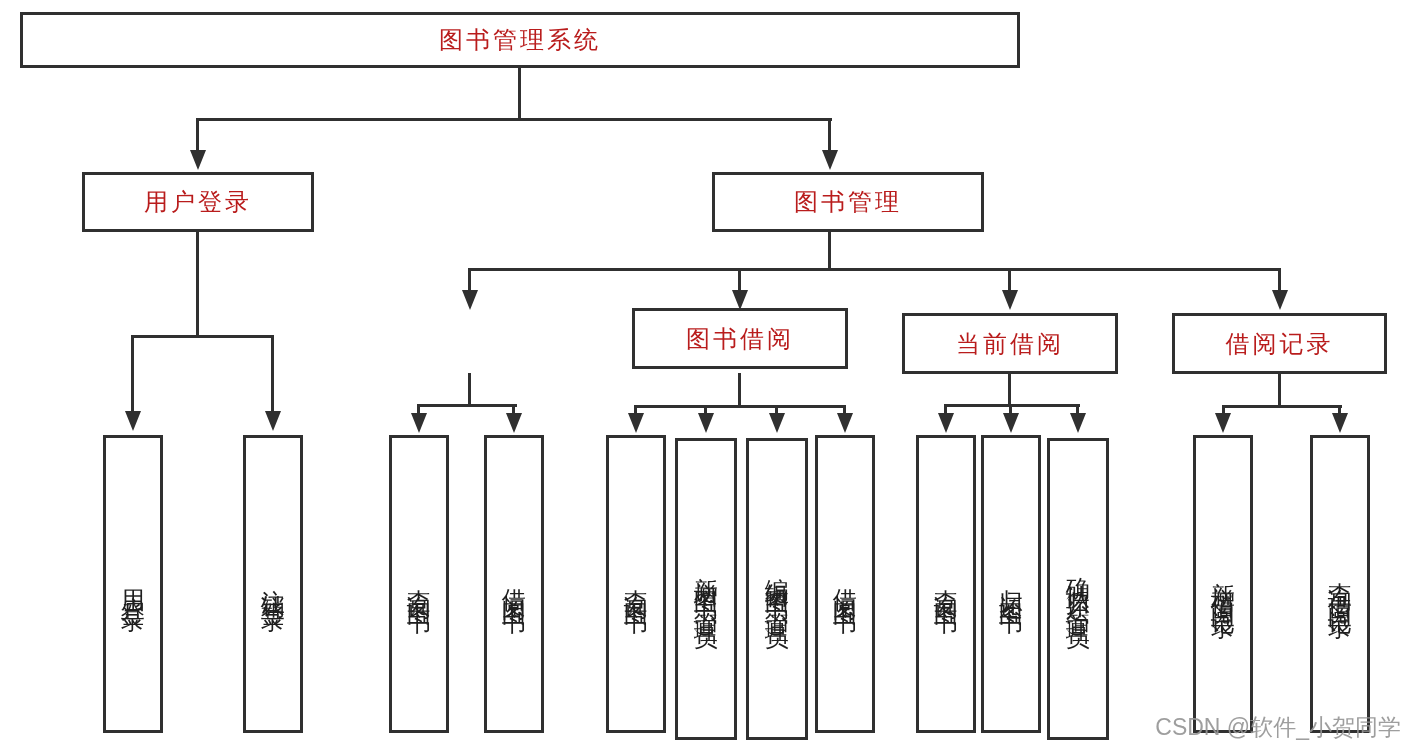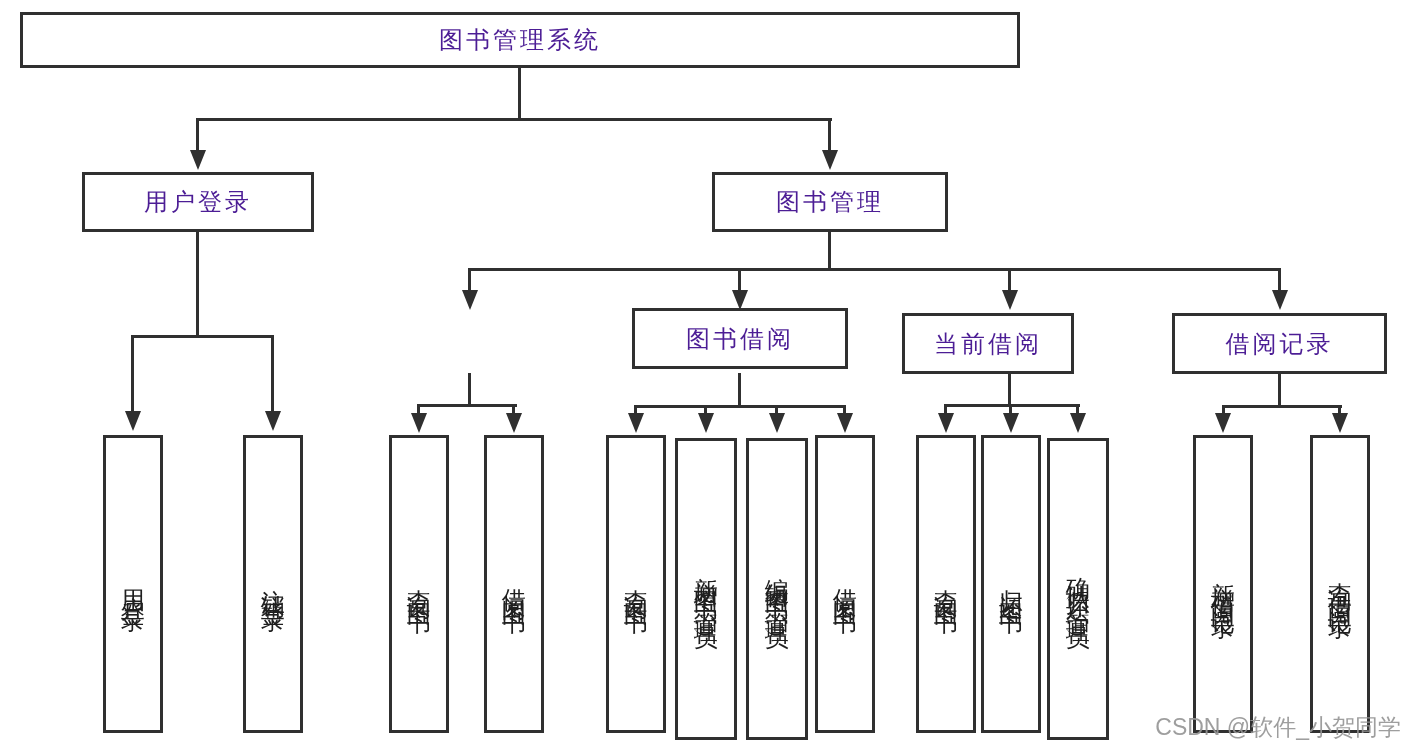--- a/index.html
+++ b/index.html
@@ -14,21 +14,21 @@
   }
   .node {
     position: absolute;
     border: 3px solid #303030;
     background: #ffffff;
     display: flex;
     align-items: center;
     justify-content: center;
     color: #1f1f1f;
   }
-  .hlabel { font-size: 24px; letter-spacing: 3px; color: #4c1d95; white-space: nowrap; }
+  .hlabel { font-size: 24px; letter-spacing: 3px; color: #b91c1c; white-space: nowrap; }
   .vtext {
     writing-mode: vertical-rl;
     text-orientation: mixed;
     font-size: 24px;
     line-height: 1.15;
     letter-spacing: 7px;
     color: #1f1f1f;
     white-space: nowrap;
   }
   .vline, .hline { position: absolute; background: #303030; }
@@ -61,21 +61,21 @@
   <div class="vline" style="left:518px; top:67px; width:3px; height:54px;"></div>
   <div class="hline" style="left:196px; top:118px; width:636px; height:3px;"></div>
   <div class="vline" style="left:196px; top:118px; width:3px; height:34px;"></div>
   <div class="arrow" style="left:190px; top:150px;"></div>
   <div class="vline" style="left:828px; top:118px; width:3px; height:34px;"></div>
   <div class="arrow" style="left:822px; top:150px;"></div>
 
   <div class="node" style="left:82px; top:172px; width:232px; height:60px;">
     <span class="hlabel">用户登录</span>
   </div>
-  <div class="node" style="left:712px; top:172px; width:236px; height:60px;">
+  <div class="node" style="left:712px; top:172px; width:272px; height:60px;">
     <span class="hlabel">图书管理</span>
   </div>
 
   <div class="vline" style="left:196px; top:232px; width:3px; height:106px;"></div>
   <div class="hline" style="left:131px; top:335px; width:143px; height:3px;"></div>
   <div class="vline" style="left:131px; top:335px; width:3px; height:77px;"></div>
   <div class="arrow" style="left:125px; top:411px;"></div>
   <div class="vline" style="left:271px; top:335px; width:3px; height:77px;"></div>
   <div class="arrow" style="left:265px; top:411px;"></div>
 
@@ -86,21 +86,21 @@
   <div class="vline" style="left:738px; top:268px; width:3px; height:24px;"></div>
   <div class="arrow" style="left:732px; top:290px;"></div>
   <div class="vline" style="left:1008px; top:268px; width:3px; height:24px;"></div>
   <div class="arrow" style="left:1002px; top:290px;"></div>
   <div class="vline" style="left:1278px; top:268px; width:3px; height:24px;"></div>
   <div class="arrow" style="left:1272px; top:290px;"></div>
 
   <div class="node" style="left:632px; top:308px; width:216px; height:61px;">
     <span class="hlabel">图书借阅</span>
   </div>
-  <div class="node" style="left:902px; top:313px; width:172px; height:61px;">
+  <div class="node" style="left:902px; top:313px; width:216px; height:61px;">
     <span class="hlabel">当前借阅</span>
   </div>
   <div class="node" style="left:1172px; top:313px; width:215px; height:61px;">
     <span class="hlabel">借阅记录</span>
   </div>
 
   <div class="vline" style="left:468px; top:373px; width:3px; height:34px;"></div>
   <div class="hline" style="left:417px; top:404px; width:100px; height:3px;"></div>
   <div class="vline" style="left:417px; top:404px; width:3px; height:12px;"></div>
   <div class="arrow" style="left:411px; top:413px;"></div>

